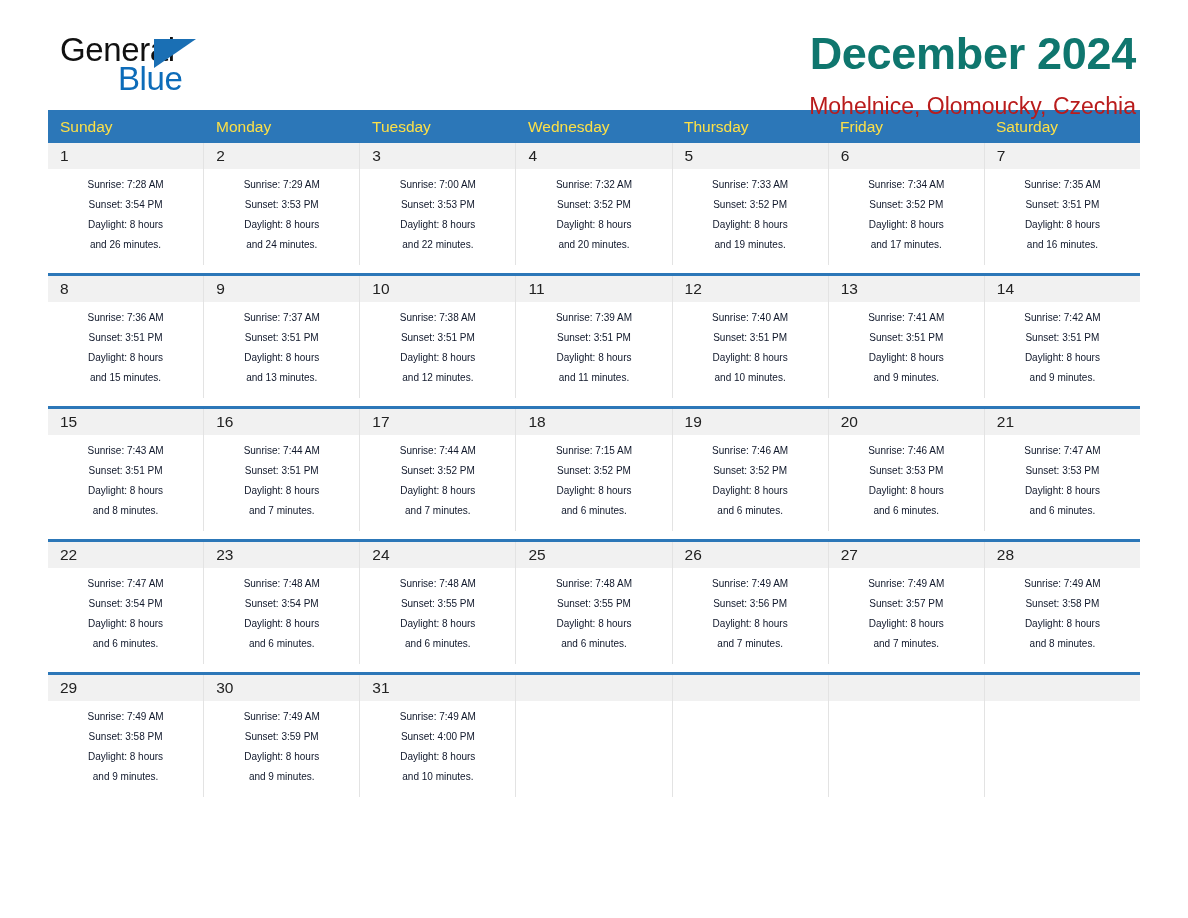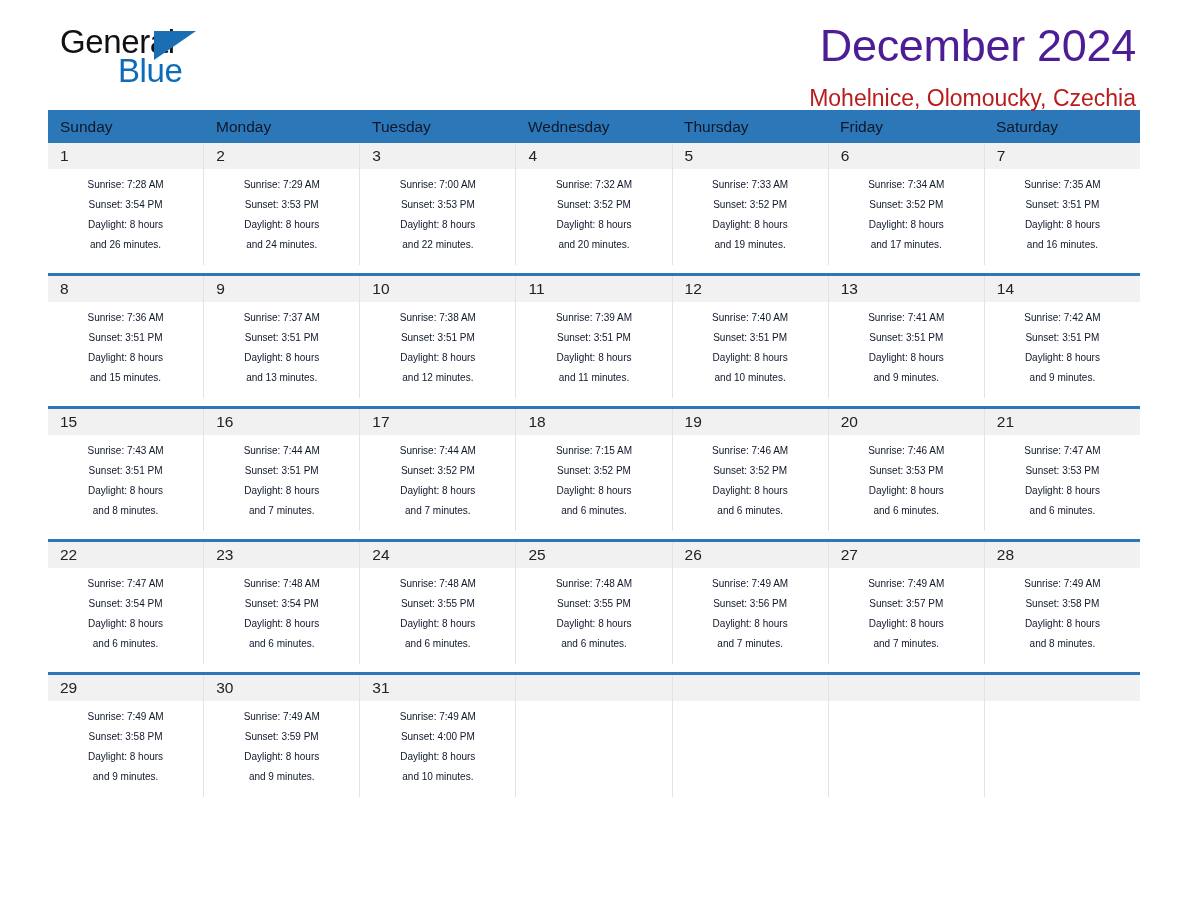--- a/index.html
+++ b/index.html
@@ -20,21 +20,21 @@
     height: 918px;
     box-sizing: border-box;
     padding: 0 48px;
   }
 
   
   .header {
     display: flex;
     align-items: flex-start;
     justify-content: space-between;
-    padding-top: 20px;
+    padding-top: 28px;
     height: 96px;
     box-sizing: border-box;
   }
   .logo {
     position: relative;
     width: 150px;
     height: 72px;
     margin-left: 12px;
   }
   .logo-general {
@@ -66,22 +66,22 @@
     border-left: 42px solid #1a6fb4;
     border-bottom: 29px solid transparent;
   }
   .title-block {
     text-align: right;
     padding-right: 4px;
   }
   .month-title {
     font-size: 45px;
     line-height: 52px;
-    font-weight: normal;
-    color: #4c1d95;
+    font-weight: bold;
+    color: #0f766e;
     letter-spacing: -0.3px;
     white-space: nowrap;
   }
   .location {
     margin-top: 12px;
     font-size: 23px;
     line-height: 28px;
     color: #b91c1c;
     white-space: nowrap;
   }
@@ -91,21 +91,21 @@
     margin-top: 14px;
     width: 1092px;
   }
   .weekday-row {
     display: flex;
     background: #2c77b8;
     height: 33px;
   }
   .weekday {
     flex: 1 1 0;
-    color: #0f172a;
+    color: #fde047;
     font-size: 15.5px;
     line-height: 33px;
     padding-left: 12px;
     box-sizing: border-box;
     white-space: nowrap;
   }
   .week {
     display: flex;
     margin-top: 8px;
     border-top: 3px solid #2c77b8;

